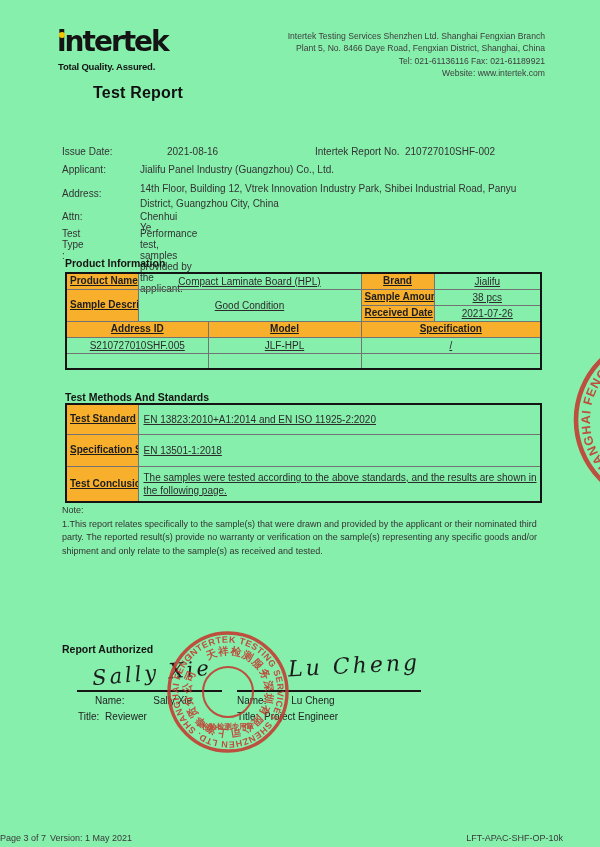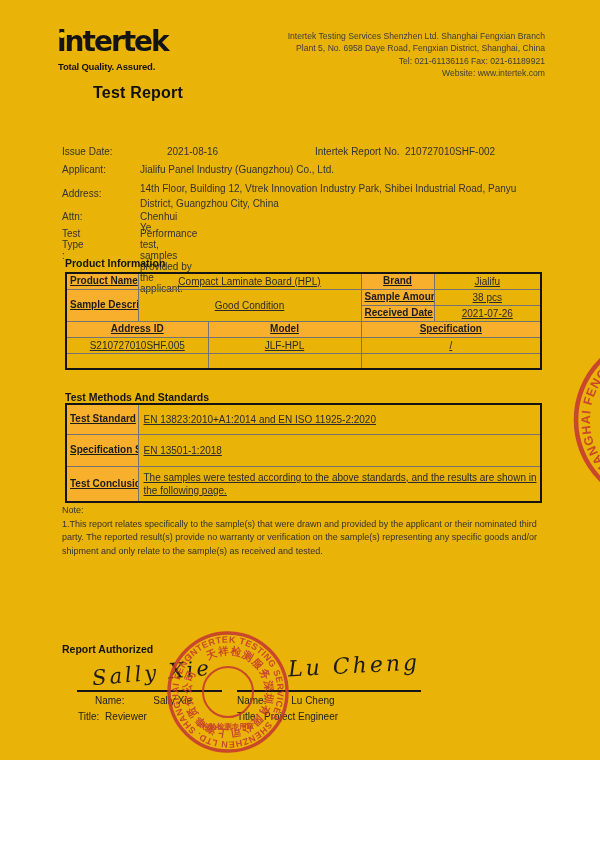--- a/index.html
+++ b/index.html
@@ -1,17 +1,17 @@
 <!DOCTYPE html>
 <html><head>
 <meta charset="utf-8">
 <style>
   html,body{margin:0;padding:0;background:#ffffff;}
   .page{
-    position:relative;width:600px;height:760px;background:#eab308;
+    position:relative;width:600px;height:847px;background:#86efac;
     font-family:"Liberation Sans",sans-serif;color:#2e2e2e;overflow:hidden;
   }
   .abs{position:absolute;}
 
   
   .logo-word{font-family:"DejaVu Sans",sans-serif;font-weight:700;font-size:28px;
     letter-spacing:-2px;color:#141414;line-height:1;}
   .logo-dot{position:absolute;width:6px;height:6px;border-radius:50%;background:#f5c400;
     left:2px;top:4px;}
   .tagline{font-weight:700;font-size:9.5px;color:#141414;letter-spacing:-0.2px;}
@@ -62,21 +62,21 @@
     <div style="position:relative;">
       <span class="logo-word">intertek</span>
       <span class="logo-dot"></span>
     </div>
   </div>
   <div class="abs tagline" style="left:58px;top:61px;">Total Quality. Assured.</div>
   <div class="abs report-title" style="left:60px;top:84px;margin-left:33px;">Test Report</div>
 
   <div class="abs hdr-address" style="right:55px;top:30px;">
     <div>Intertek Testing Services Shenzhen Ltd. Shanghai Fengxian Branch</div>
-    <div>Plant 5, No. 6958 Daye Road, Fengxian District, Shanghai, China</div>
+    <div>Plant 5, No. 8466 Daye Road, Fengxian District, Shanghai, China</div>
     <div>Tel: 021-61136116    Fax: 021-61189921</div>
     <div>Website: www.intertek.com</div>
   </div>
 
   <div class="info-row" style="top:146px;width:483px;">
     <span class="ilabel abs" style="left:0;">Issue Date:</span>
     <span class="ival abs" style="left:105px;">2021-08-16</span>
     <span class="ilabel abs" style="left:253px;">Intertek Report No.</span>
     <span class="ival abs" style="left:343px;">210727010SHF-002</span>
   </div>

